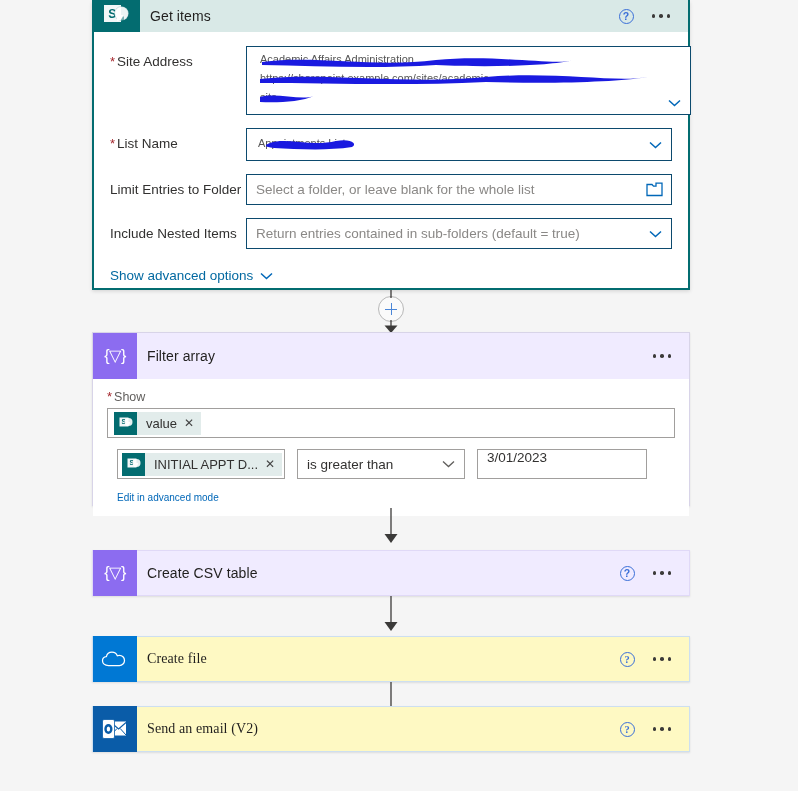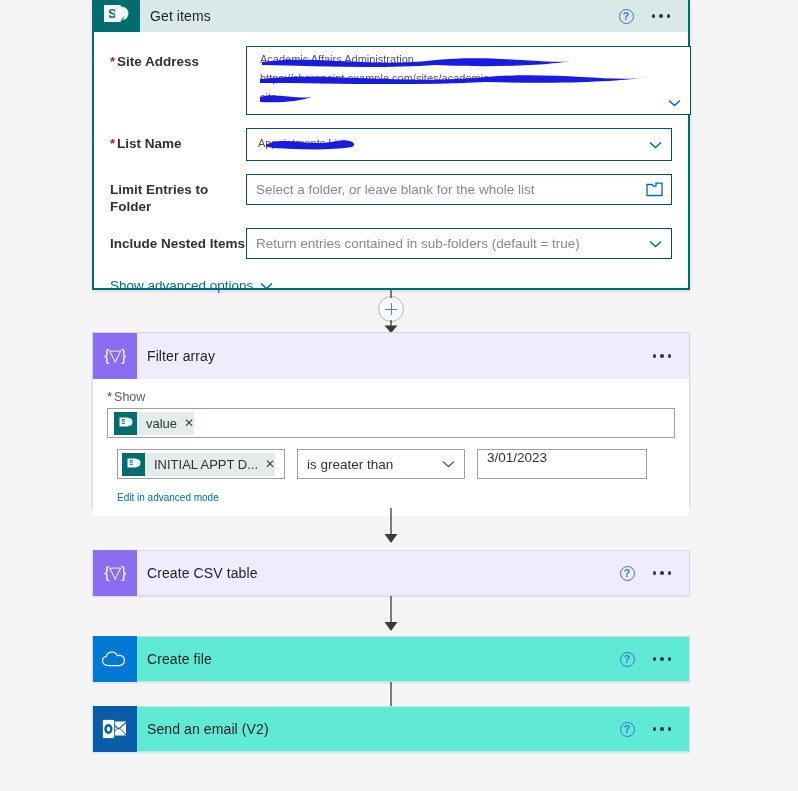--- a/index.html
+++ b/index.html
@@ -110,21 +110,20 @@
     align-items: flex-start;
     margin-bottom: 13px;
   }
   .form-label {
     width: 136px;
     flex: 0 0 136px;
     font-size: 13.5px;
     color: #323130;
     padding-top: 7px;
     line-height: 17px;
-    font-weight: bold;
   }
   .req {
     color: #a4262c;
     margin-right: 2px;
     font-size: 13px;
   }
   .field {
     flex: 1;
     border: 1px solid #0c4a6e;
     background: #fff;
@@ -224,20 +223,21 @@
     display: flex;
     align-items: center;
     padding: 0 6px;
     box-sizing: border-box;
   }
   .token {
     display: inline-flex;
     align-items: center;
     background: #e2eceb;
     height: 23px;
+    padding-right: 7px;
     max-width: 100%;
   }
   .token-icon {
     width: 23px;
     height: 23px;
     flex: 0 0 23px;
     background: #036c70;
     display: flex;
     align-items: center;
     justify-content: center;
@@ -308,21 +308,21 @@
     cursor: pointer;
   }
 
   
   .collapsed {
     height: 46px;
     border: 1px solid #dededd;
     box-shadow: 0 .6px 1.8px rgba(0,0,0,.1);
   }
   .collapsed.purple { background: #f0ebff; border-color: #e0d9f7; }
-  .collapsed.blue   { background: #5eead4; border-color: #cddff0; }
+  .collapsed.blue   { background: #fef9c3; border-color: #cddff0; font-family: Liberation Serif, serif; }
   .icon-blue  { background: #0078d4; width:44px; height:46px; flex:0 0 44px; }
   .icon-outlook { background: #0a5ca8; width:44px; height:46px; flex:0 0 44px; }
   #card-create-csv  { top: 550px; }
   #card-create-file { top: 636px; }
   #card-send-email  { top: 706px; }
 
   
   .conn {
     position: absolute;
     left: 379px;

